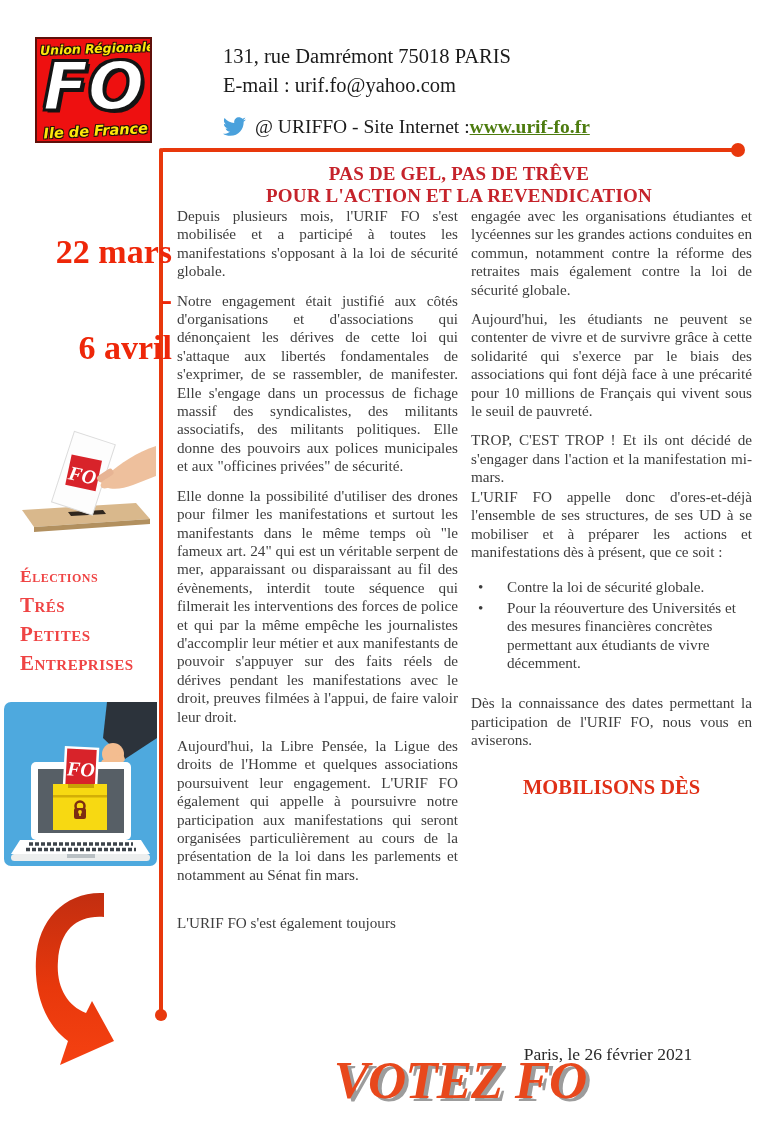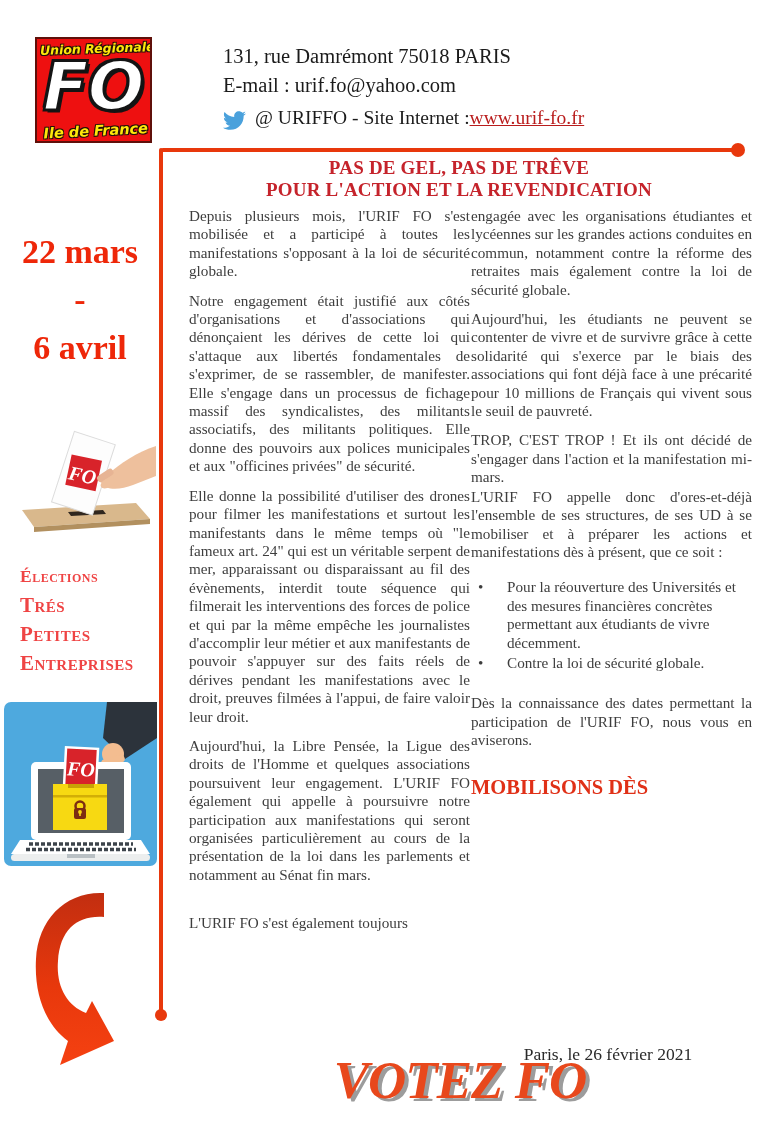--- a/index.html
+++ b/index.html
@@ -30,46 +30,46 @@
   .logo-bottom{
     position:absolute;right:2px;bottom:2px;width:100%;text-align:right;
     color:#ffe70a;font-size:14.5px;font-weight:bold;font-style:italic;
     transform:rotate(-3deg);
     text-shadow:-1px -1px 0 #201008,1px -1px 0 #201008,-1px 1px 0 #201008,1px 1px 0 #201008;
     white-space:nowrap;
   }
   
   .header{position:absolute;left:223px;top:42px;color:#1b1b1b;}
   .addr{font-size:20.5px;line-height:29px;}
-  .tweet{font-size:19.5px;line-height:29px;display:flex;align-items:flex-end;margin-top:3px;}
+  .tweet{font-size:19.5px;line-height:29px;display:flex;align-items:center;margin-top:12px;}
   .tweet svg{width:23px;height:23px;margin-right:9px;}
-  .site{color:#b91c1c;text-decoration:underline;cursor:pointer;}
+  .site{color:#4d7c0f;text-decoration:underline;cursor:pointer;font-weight:bold;}
   
   .frame-top{position:absolute;left:161px;top:148px;width:573px;height:4px;background:#e8380c;border-radius:2px;}
   .frame-left{position:absolute;left:159px;top:148px;width:4px;height:867px;background:#e8380c;border-radius:2px;}
   .frame-dot-tr{position:absolute;left:731px;top:143px;width:14px;height:14px;border-radius:50%;background:#e8380c;}
   .frame-dot-bl{position:absolute;left:155px;top:1009px;width:12px;height:12px;border-radius:50%;background:#e8380c;}
   
-  .title{position:absolute;left:170px;top:157px;width:578px;text-align:center;
+  .title{position:absolute;left:170px;top:163px;width:578px;text-align:center;
     color:#c5232b;font-weight:bold;font-size:19px;line-height:22px;letter-spacing:.2px;}
   .col{position:absolute;top:207px;width:281px;color:#3d3d3d;font-size:15.2px;line-height:18.4px;text-align:justify;}
-  .col1{left:189px;font-family:Liberation Serif, serif;}
+  .col1{left:177px;font-family:Liberation Serif, serif;}
   .col2{left:471px;}
   .col p{margin:11px 0 0 0;}
   .col p:first-child{margin-top:0;}
   .col p.tight{margin-top:1px;}
   .col p.lastline{margin-top:30px;text-align:left;}
   .col ul{margin:17px 0 0 0;padding:0;list-style:none;text-align:left;}
   .col li{position:relative;padding-left:36px;margin:0 0 2px 0;}
   .col li::before{content:"•";position:absolute;left:7px;top:0;}
   .closing{margin-top:22px !important;}
-  .slogan{margin-top:24px;text-align:left;color:#e03017;font-weight:bold;font-size:20.5px;line-height:27px;}
+  .slogan{margin-top:24px;text-align:center;color:#e03017;font-weight:bold;font-size:20.5px;line-height:27px;}
   .dateline{position:absolute;left:468px;top:1036px;width:280px;text-align:center;color:#2a2a2a;font-size:17.5px;margin-top:8px;}
   
-  .dates{position:absolute;left:0;top:228px;width:160px;text-align:center;
+  .dates{position:absolute;left:12px;top:228px;width:160px;text-align:right;
     color:#ee2709;font-weight:bold;font-size:34px;line-height:48px;}
   .elections{position:absolute;left:20px;top:562px;color:#ef4444;font-weight:bold;
     font-variant:small-caps;line-height:29px;letter-spacing:.5px;}
   .elections .l1{font-size:17.5px;}
   .elections .l2{font-size:21px;}
   .ballot-photo{position:absolute;left:6px;top:424px;}
   .evote{position:absolute;left:4px;top:702px;}
   .arrow{position:absolute;left:30px;top:889px;}
   
   .votez{position:absolute;left:156px;top:1050px;width:608px;text-align:center;
@@ -116,22 +116,22 @@
     <p>Aujourd'hui, la Libre Pensée, la Ligue des droits de l'Homme et quelques associations poursuivent leur engagement. L'URIF FO également qui appelle à poursuivre notre participation aux manifestations qui seront organisées particulièrement au cours de la présentation de la loi dans les parlements et notamment au Sénat fin mars.</p>
     <p class="lastline">L'URIF FO s'est également toujours</p>
   </div>
 
   <div class="col col2">
     <p>engagée avec les organisations étudiantes et lycéennes sur les grandes actions conduites en commun, notamment contre la réforme des retraites mais également contre la loi de sécurité globale.</p>
     <p>Aujourd'hui, les étudiants ne peuvent se contenter de vivre et de survivre grâce à cette solidarité qui s'exerce par le biais des associations qui font déjà face à une précarité pour 10 millions de Français qui vivent sous le seuil de pauvreté.</p>
     <p>TROP, C'EST TROP ! Et ils ont décidé de s'engager dans l'action et la manifestation mi-mars.</p>
     <p class="tight">L'URIF FO appelle donc d'ores-et-déjà l'ensemble de ses structures, de ses UD à se mobiliser et à préparer les actions et manifestations dès à présent, que ce soit :</p>
     <ul>
+      <li>Contre la loi de sécurité globale.</li>
       <li>Pour la réouverture des Universités et des mesures financières concrètes permettant aux étudiants de vivre décemment.</li>
-      <li>Contre la loi de sécurité globale.</li>
     </ul>
     <p class="closing">Dès la connaissance des dates permettant la participation de l'URIF FO, nous vous en aviserons.</p>
     <div class="slogan">
       <div>MOBILISONS DÈS</div>
     </div>
   </div>
 
   <div class="dates">
     <div>22 mars</div>
     <div>-</div>

